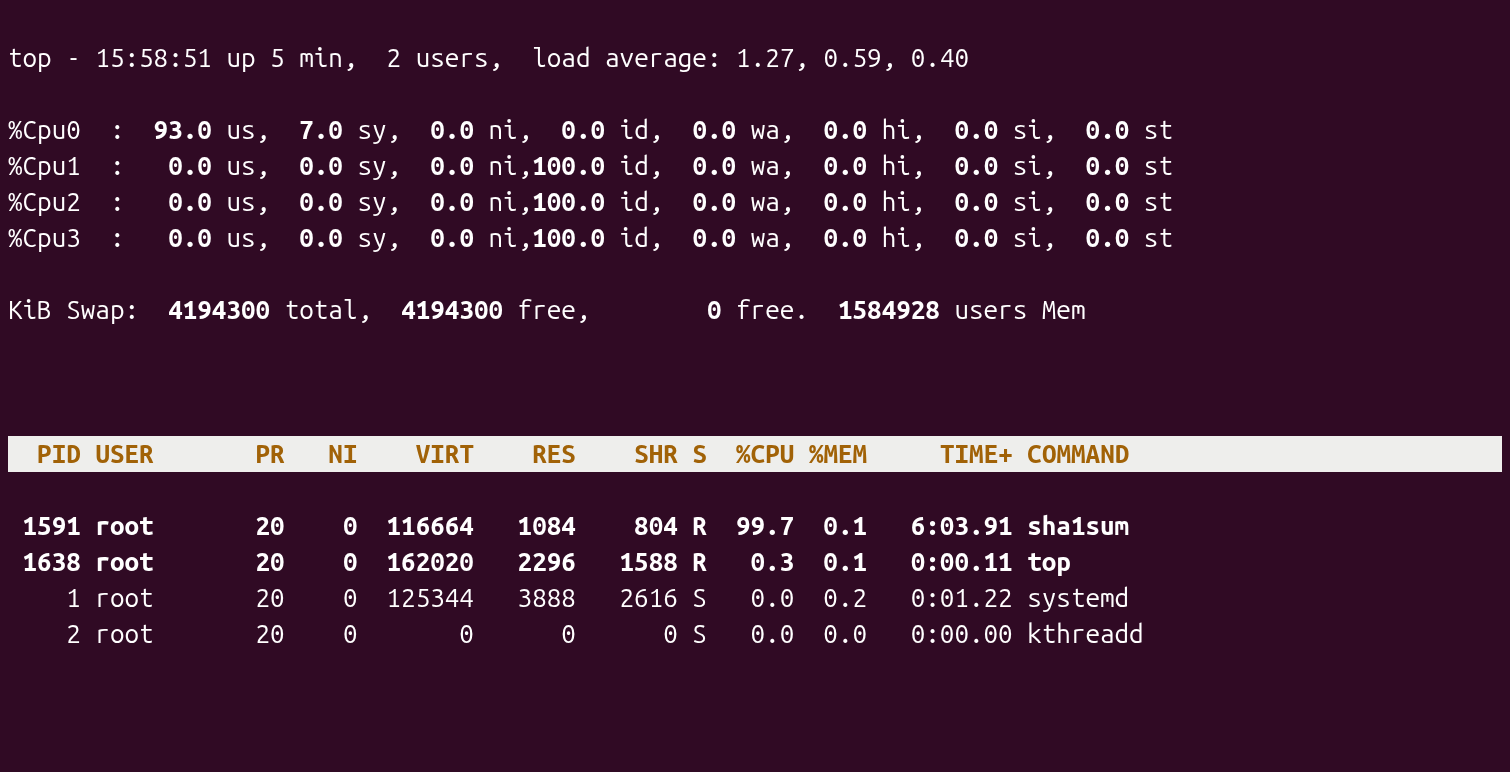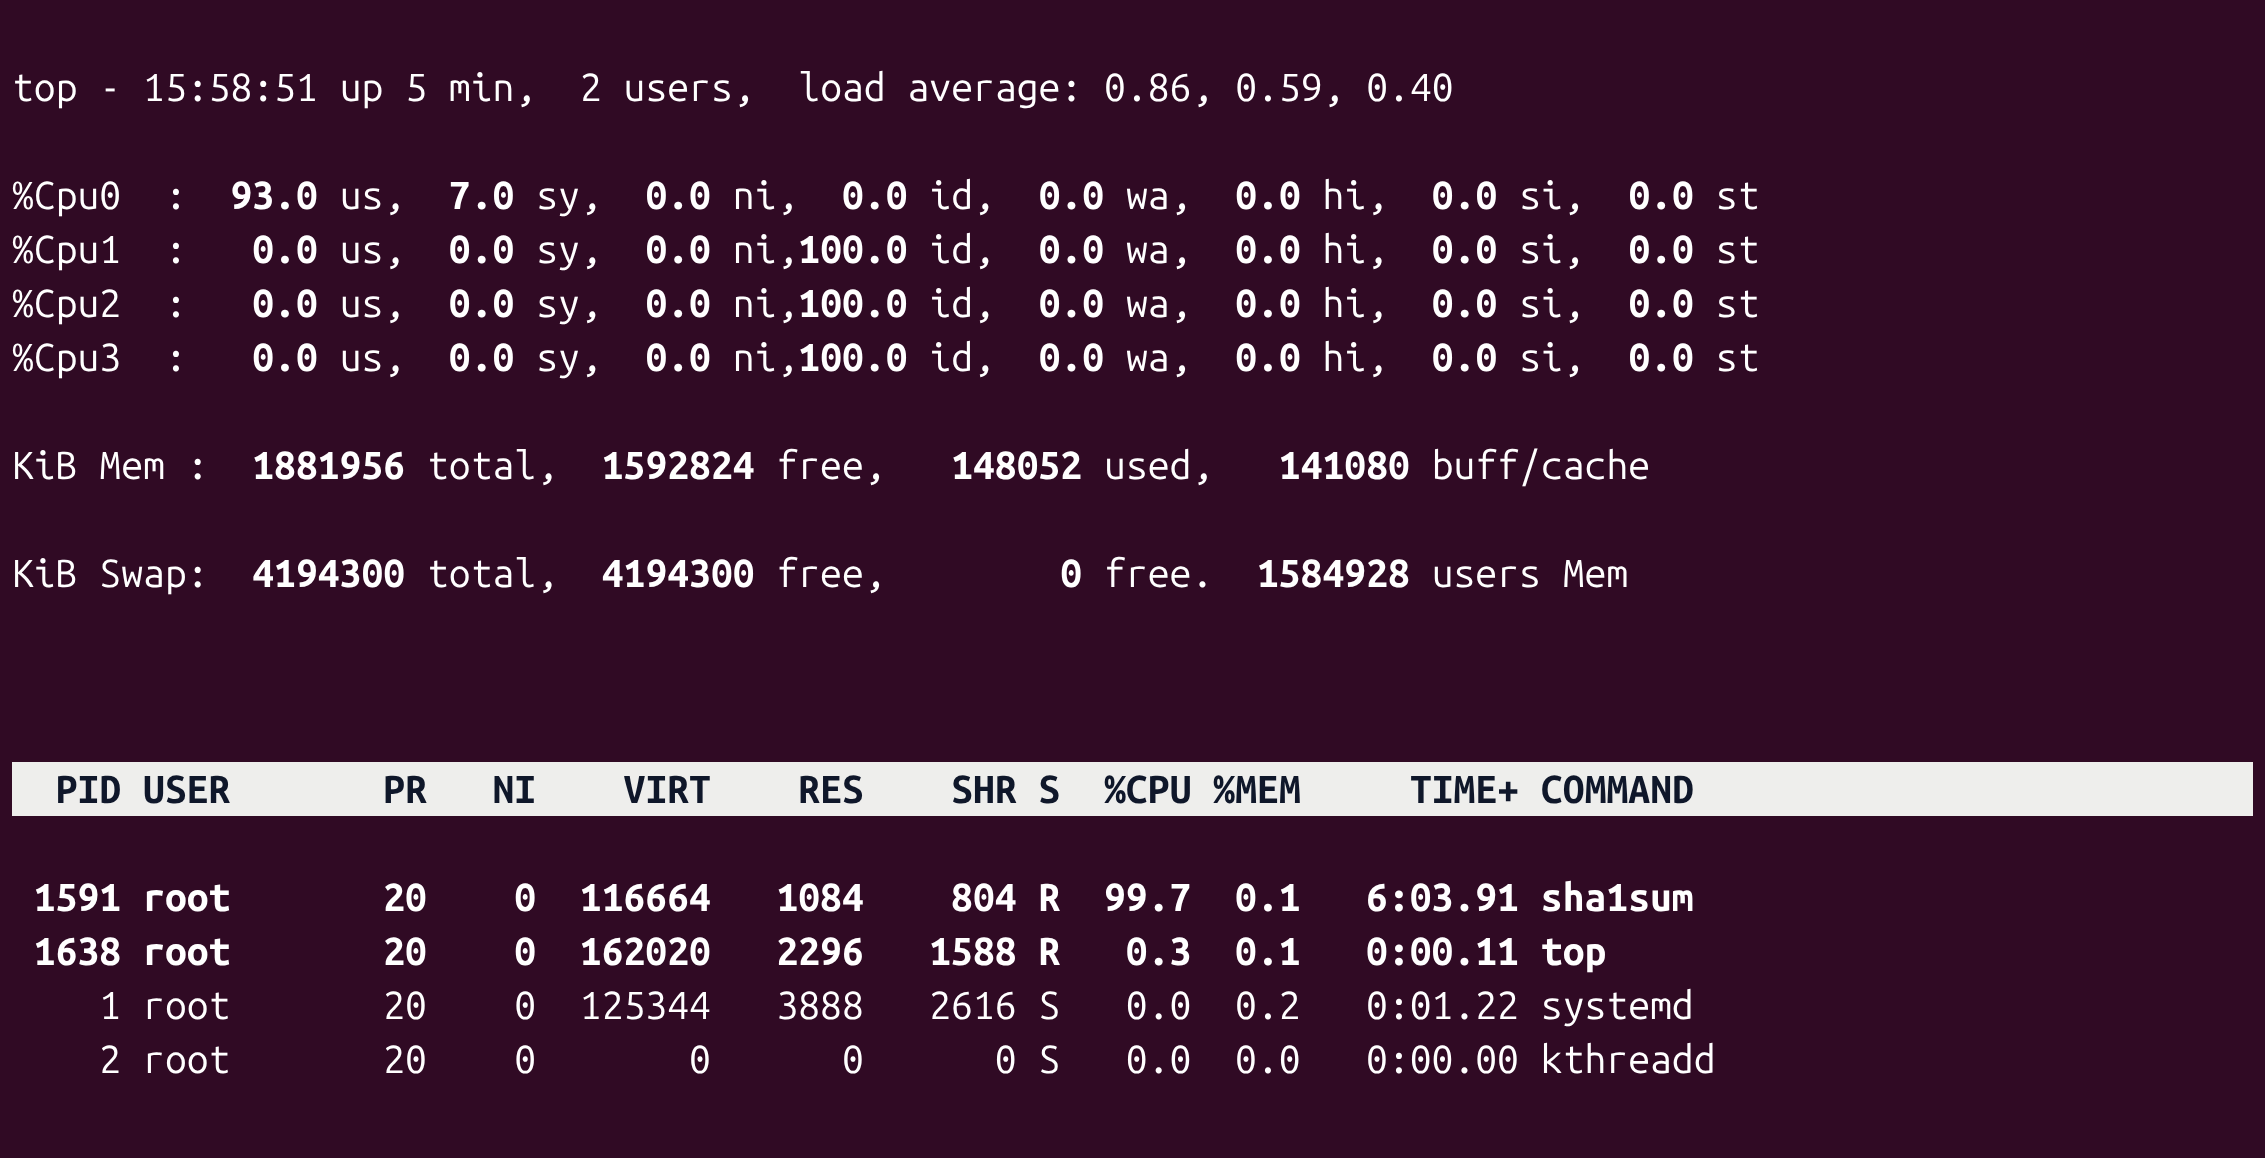--- a/index.html
+++ b/index.html
@@ -14,29 +14,28 @@
     line-height: 36px;
     overflow: hidden;
   }
   .terminal {
     padding: 4px 8px;
     white-space: pre;
   }
   .bold { font-weight: bold; }
   .header-row {
     background: #eeeeec;
-    color: #0f172a;
+    color: #a16207;
     font-weight: bold;
   }
   .row { display: block; }
 </style>
 </head>
 <body>
 
 <div class="terminal">
-<span class="row"><span>top - </span><span>15:58:51</span><span> up </span><span>5 min</span><span>,  </span><span>2</span><span> users,  load average: </span><span>0.86</span><span>, </span><span>0.59</span><span>, </span><span>0.40</span></span>
+<span class="row"><span>top - </span><span>15:58:51</span><span> up </span><span>5 min</span><span>,  </span><span>2</span><span> users,  load average: </span><span>1.27</span><span>, </span><span>0.59</span><span>, </span><span>0.40</span></span>
 <div id="cpu-lines"><span class="row"><span>%Cpu0  :  </span><span class="bold">93.0</span><span> us, </span><span class="bold"> 7.0</span><span> sy, </span><span class="bold"> 0.0</span><span> ni,</span><span class="bold">  0.0</span><span> id, </span><span class="bold"> 0.0</span><span> wa, </span><span class="bold"> 0.0</span><span> hi, </span><span class="bold"> 0.0</span><span> si, </span><span class="bold"> 0.0</span><span> st</span></span><span class="row"><span>%Cpu1  :  </span><span class="bold"> 0.0</span><span> us, </span><span class="bold"> 0.0</span><span> sy, </span><span class="bold"> 0.0</span><span> ni,</span><span class="bold">100.0</span><span> id, </span><span class="bold"> 0.0</span><span> wa, </span><span class="bold"> 0.0</span><span> hi, </span><span class="bold"> 0.0</span><span> si, </span><span class="bold"> 0.0</span><span> st</span></span><span class="row"><span>%Cpu2  :  </span><span class="bold"> 0.0</span><span> us, </span><span class="bold"> 0.0</span><span> sy, </span><span class="bold"> 0.0</span><span> ni,</span><span class="bold">100.0</span><span> id, </span><span class="bold"> 0.0</span><span> wa, </span><span class="bold"> 0.0</span><span> hi, </span><span class="bold"> 0.0</span><span> si, </span><span class="bold"> 0.0</span><span> st</span></span><span class="row"><span>%Cpu3  :  </span><span class="bold"> 0.0</span><span> us, </span><span class="bold"> 0.0</span><span> sy, </span><span class="bold"> 0.0</span><span> ni,</span><span class="bold">100.0</span><span> id, </span><span class="bold"> 0.0</span><span> wa, </span><span class="bold"> 0.0</span><span> hi, </span><span class="bold"> 0.0</span><span> si, </span><span class="bold"> 0.0</span><span> st</span></span></div>
-<span class="row"><span>KiB Mem :  </span><span class="bold">1881956</span><span> total,  </span><span class="bold">1592824</span><span> free,   </span><span class="bold">148052</span><span> used,   </span><span class="bold">141080</span><span> buff/cache</span></span>
 <span class="row"><span>KiB Swap:  </span><span class="bold">4194300</span><span> total,  </span><span class="bold">4194300</span><span> free,        </span><span class="bold">0</span><span> free.  </span><span class="bold">1584928</span><span> users Mem </span></span>
 <span class="row"> </span>
 <span class="row header-row"><span>  PID</span> <span>USER    </span> <span>  PR</span> <span>  NI</span> <span>   VIRT</span> <span>   RES</span> <span>   SHR</span> <span>S</span> <span> %CPU</span> <span>%MEM</span> <span>    TIME+</span> <span>COMMAND          </span></span>
 <div id="process-rows"><span class="row bold"> 1591 root       20    0  116664   1084    804 R  99.7  0.1   6:03.91 sha1sum</span><span class="row bold"> 1638 root       20    0  162020   2296   1588 R   0.3  0.1   0:00.11 top</span><span class="row">    1 root       20    0  125344   3888   2616 S   0.0  0.2   0:01.22 systemd</span><span class="row">    2 root       20    0       0      0      0 S   0.0  0.0   0:00.00 kthreadd</span></div>
 </div>
 
 </body></html>

